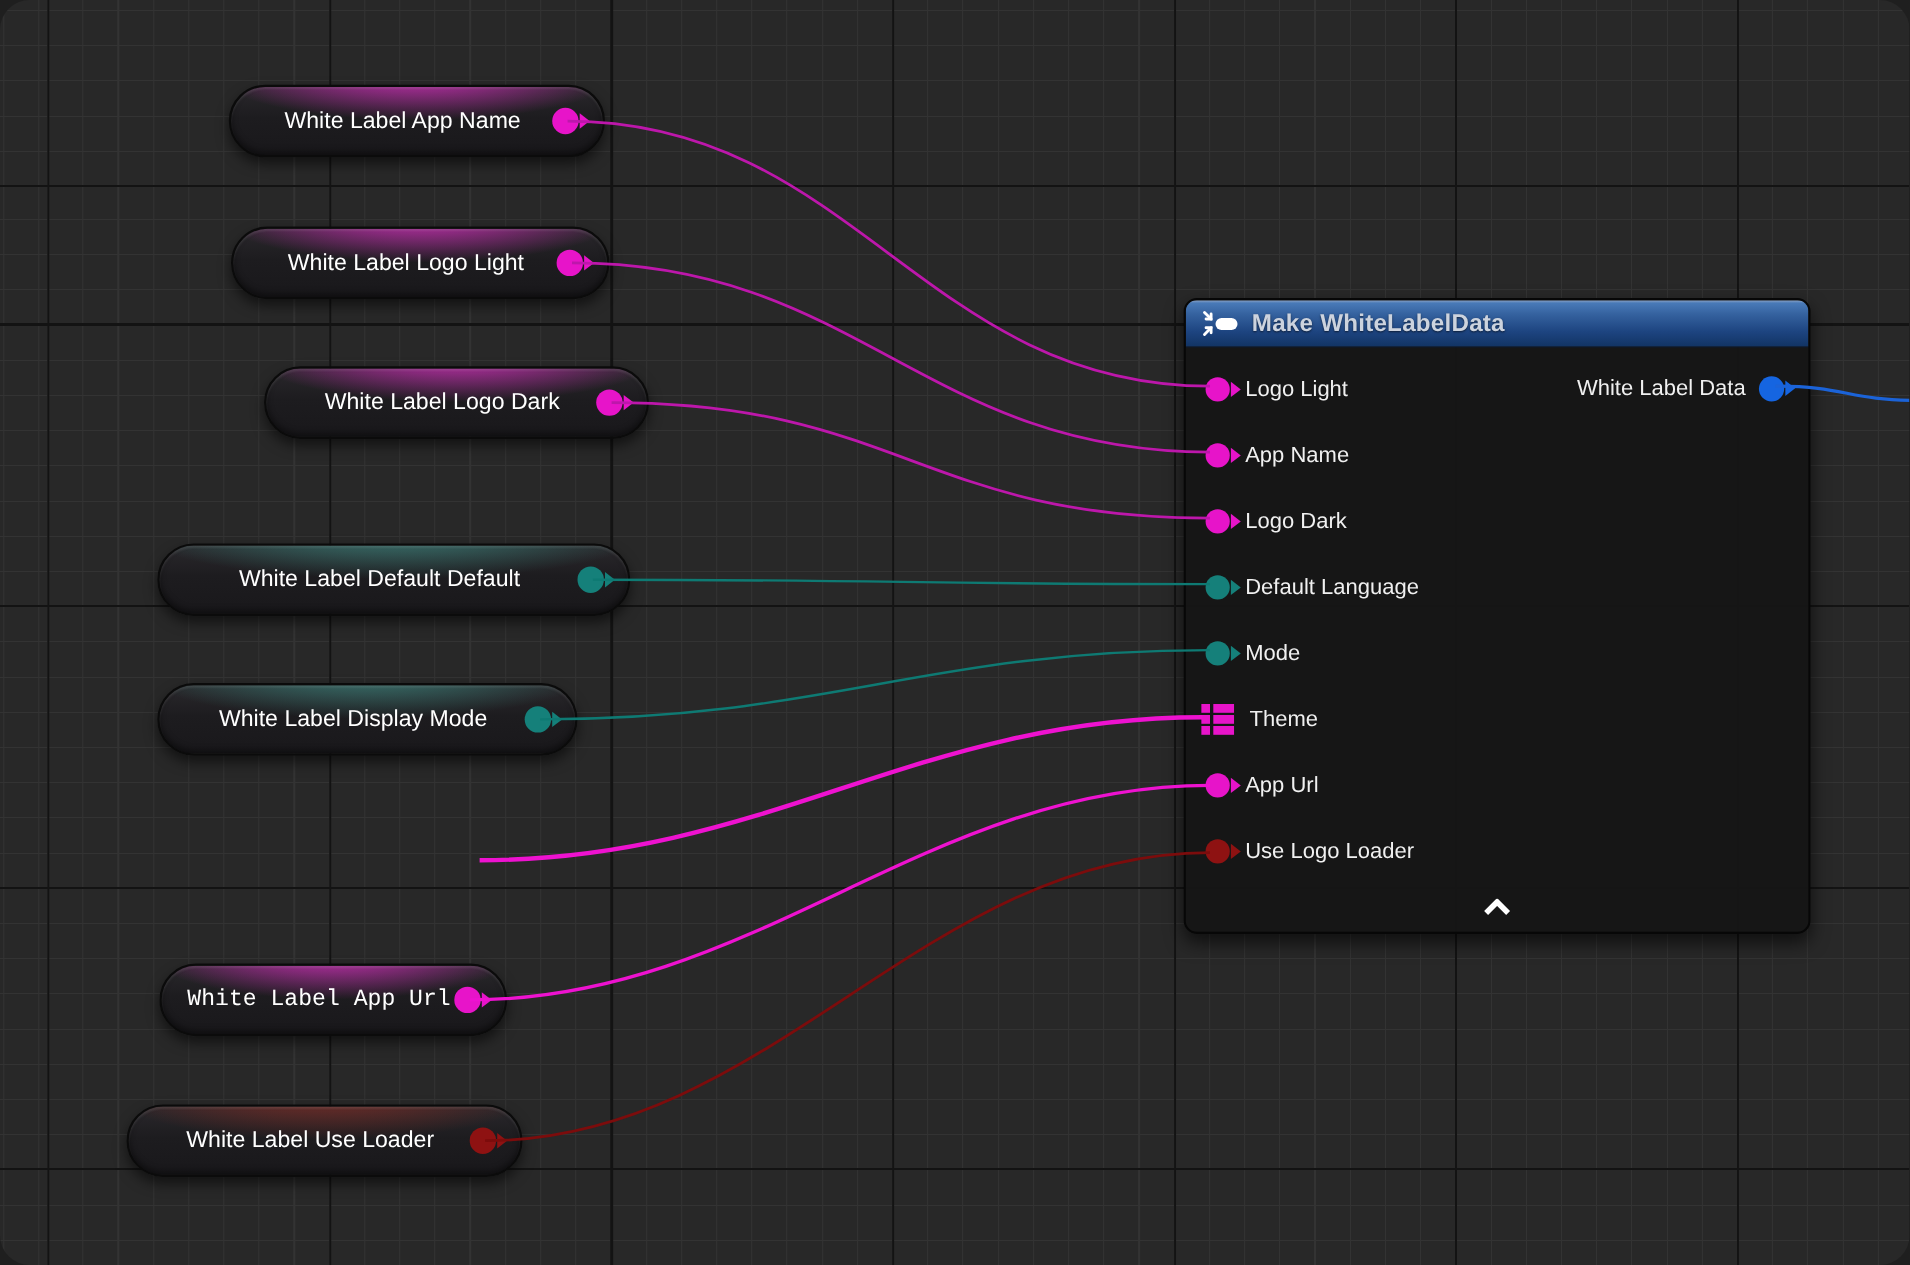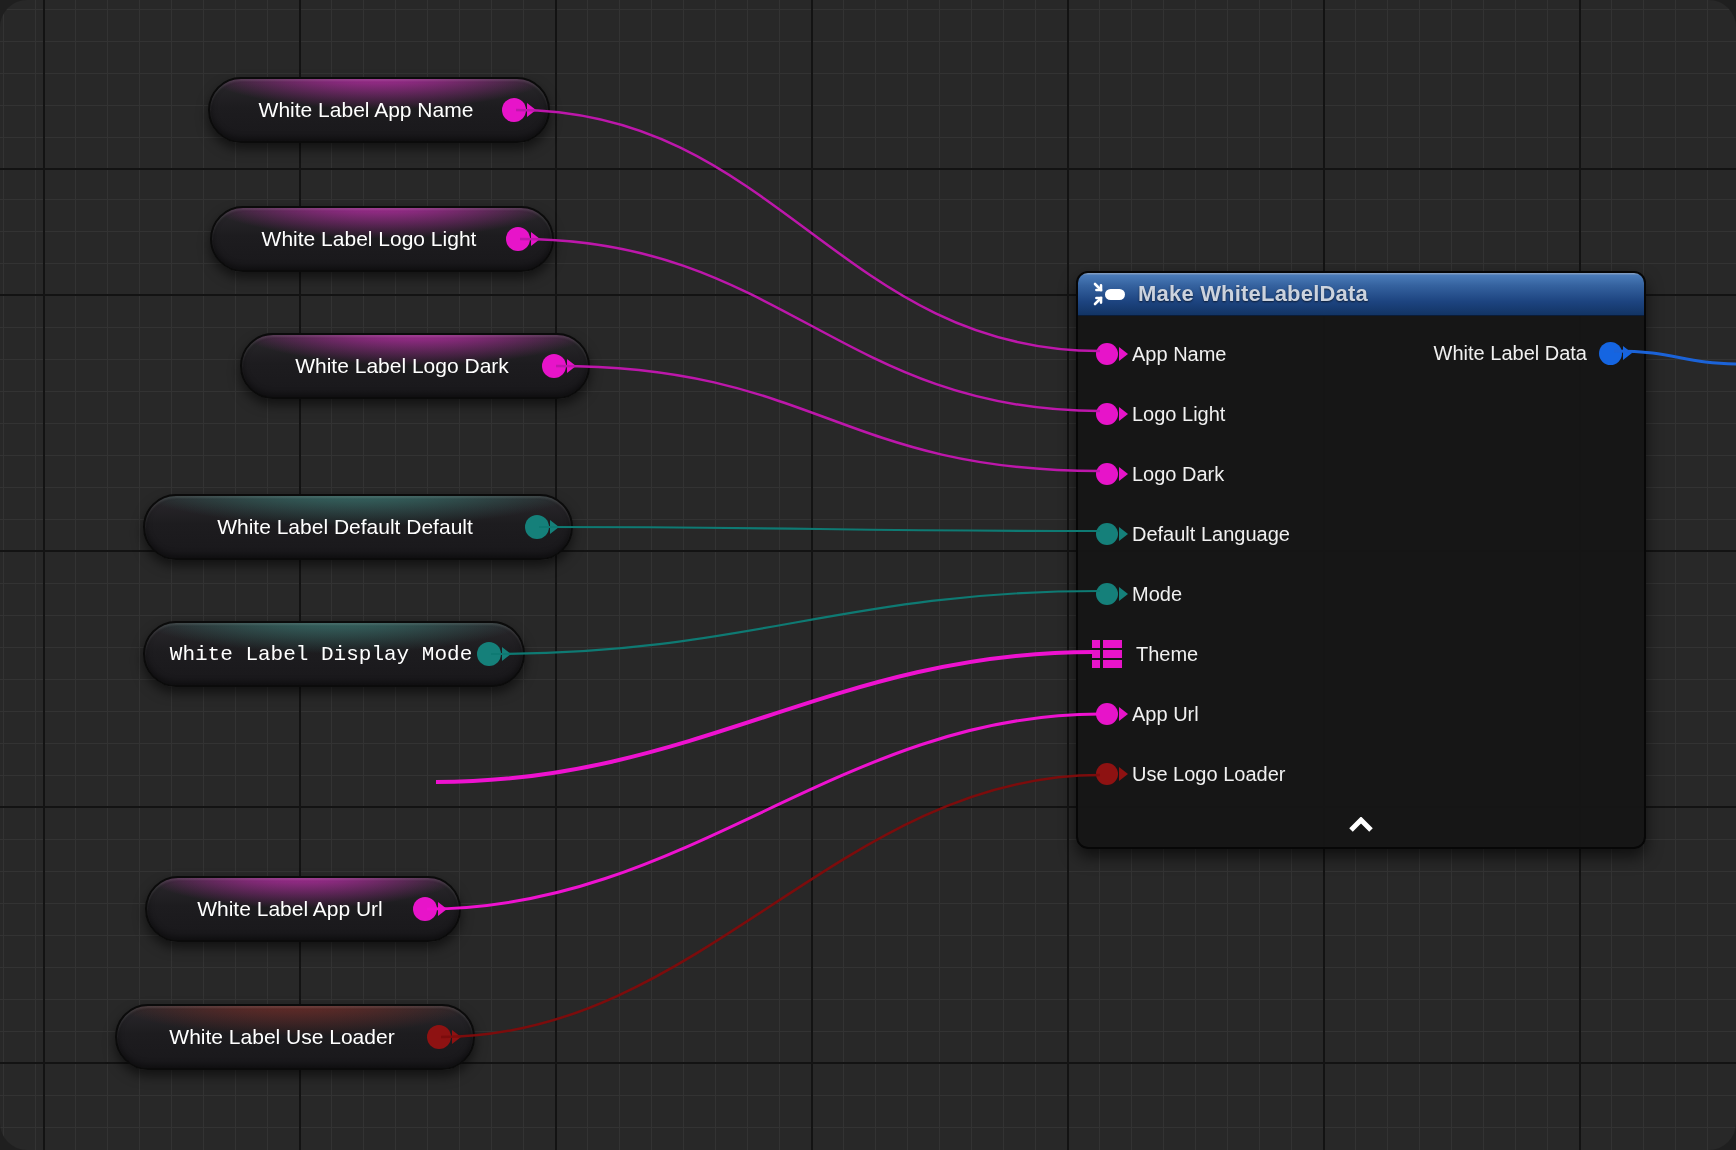--- a/index.html
+++ b/index.html
@@ -130,27 +130,27 @@
   <div class="var-node pink" style="left:240px;top:333px;width:350px;">
     <span class="var-label">White Label Logo Dark</span>
     <span class="pin c-magenta"></span>
   </div>
 
   <div class="var-node teal" style="left:143px;top:494px;width:430px;">
     <span class="var-label">White Label Default Default</span>
     <span class="pin c-teal"></span>
   </div>
 
-  <div class="var-node teal" style="left:143px;top:621px;width:382px;font-family:Liberation Mono, monospace;">
+  <div class="var-node teal" style="left:143px;top:621px;width:382px;">
     <span class="var-label">White Label Display Mode</span>
     <span class="pin c-teal"></span>
   </div>
 
 
-  <div class="var-node pink" style="left:145px;top:876px;width:316px;">
+  <div class="var-node pink" style="left:145px;top:876px;width:316px;font-family:Liberation Mono, monospace;">
     <span class="var-label">White Label App Url</span>
     <span class="pin c-magenta"></span>
   </div>
 
   <div class="var-node red" style="left:115px;top:1004px;width:360px;">
     <span class="var-label">White Label Use Loader</span>
     <span class="pin c-red"></span>
   </div>
 
   <div id="make-node">
@@ -163,25 +163,25 @@
             <path d="M9 21.6 L9 17 L4.4 17"></path>
         </g>
         <rect x="13" y="8" width="20" height="11" rx="5.5" fill="#ffffff"></rect>
       </svg>
       <span id="make-title">Make WhiteLabelData</span>
     </div>
 
     <div id="make-pins">
       <div class="pin-row">
         <span class="pin c-magenta"></span>
+        <span class="pin-label">Logo Light</span>
+      </div>
+      <div class="pin-row">
+        <span class="pin c-magenta"></span>
         <span class="pin-label">App Name</span>
-      </div>
-      <div class="pin-row">
-        <span class="pin c-magenta"></span>
-        <span class="pin-label">Logo Light</span>
       </div>
       <div class="pin-row">
         <span class="pin c-magenta"></span>
         <span class="pin-label">Logo Dark</span>
       </div>
       <div class="pin-row">
         <span class="pin c-teal"></span>
         <span class="pin-label">Default Language</span>
       </div>
       <div class="pin-row">

